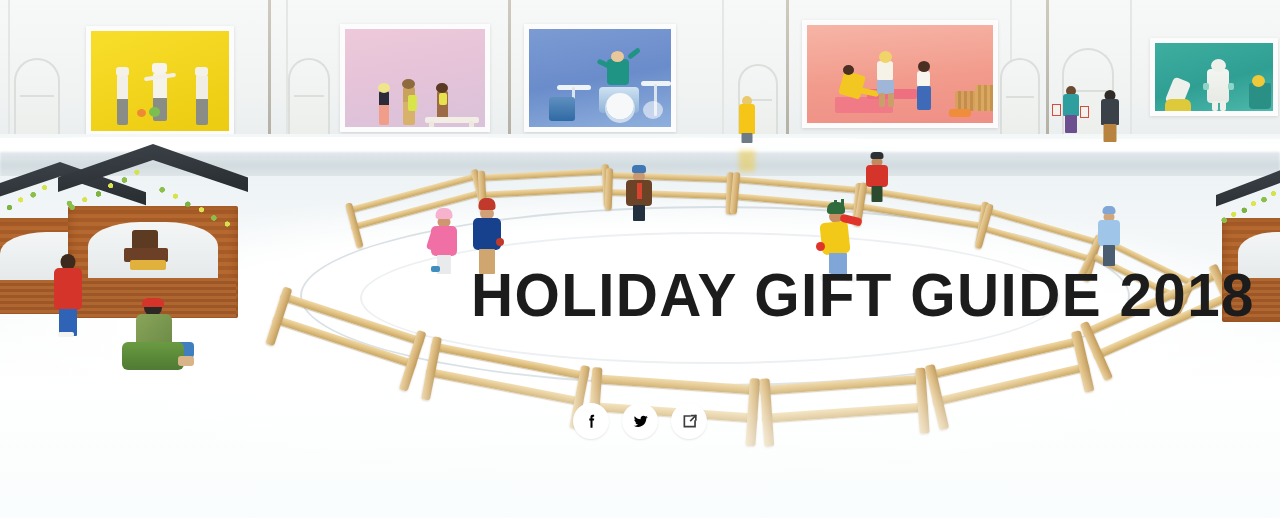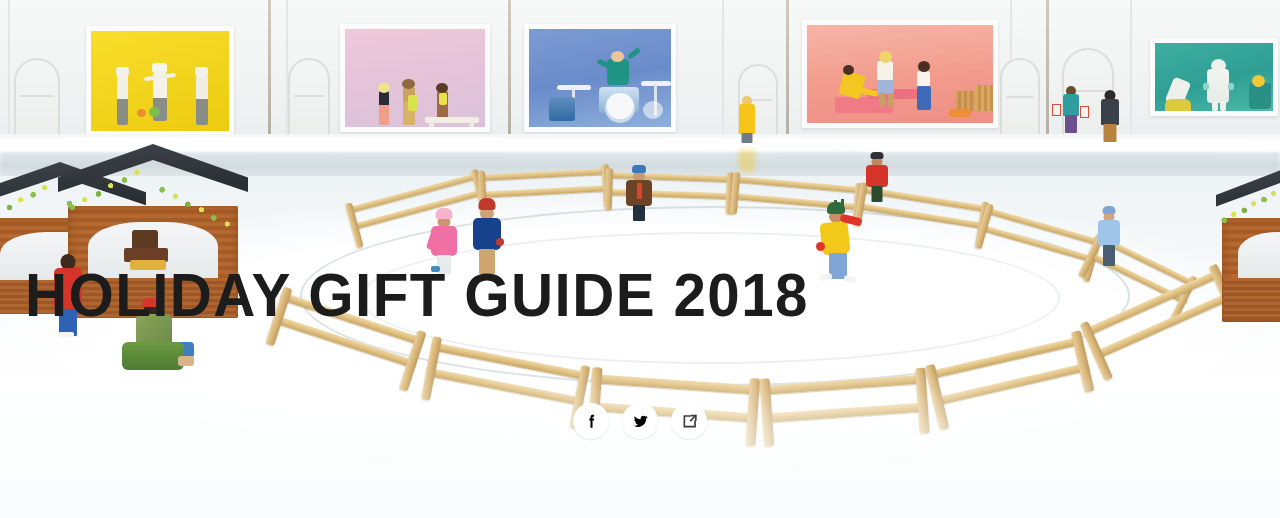--- a/index.html
+++ b/index.html
@@ -173,21 +173,21 @@
   
   .dof-bottom {
     position:absolute; left:0; bottom:0; width:1280px; height:150px;
     background:linear-gradient(180deg, rgba(255,255,255,0) 0%, rgba(252,254,254,.55) 45%, rgba(250,253,253,.9) 100%);
     pointer-events:none;
   }
 
   
   .title-wrap {
     position:absolute; left:0; top:264px; width:1280px;
-    text-align:left; pointer-events:none;
+    text-align:right; pointer-events:none;
   }
   .hero-title {
     display:inline-block;
     font-family:"Liberation Sans", sans-serif;
     font-weight:700;
     font-size:62px;
     line-height:62px;
     letter-spacing:1.5px;
     color:#1c1c1c;
     transform:scaleX(.94);

